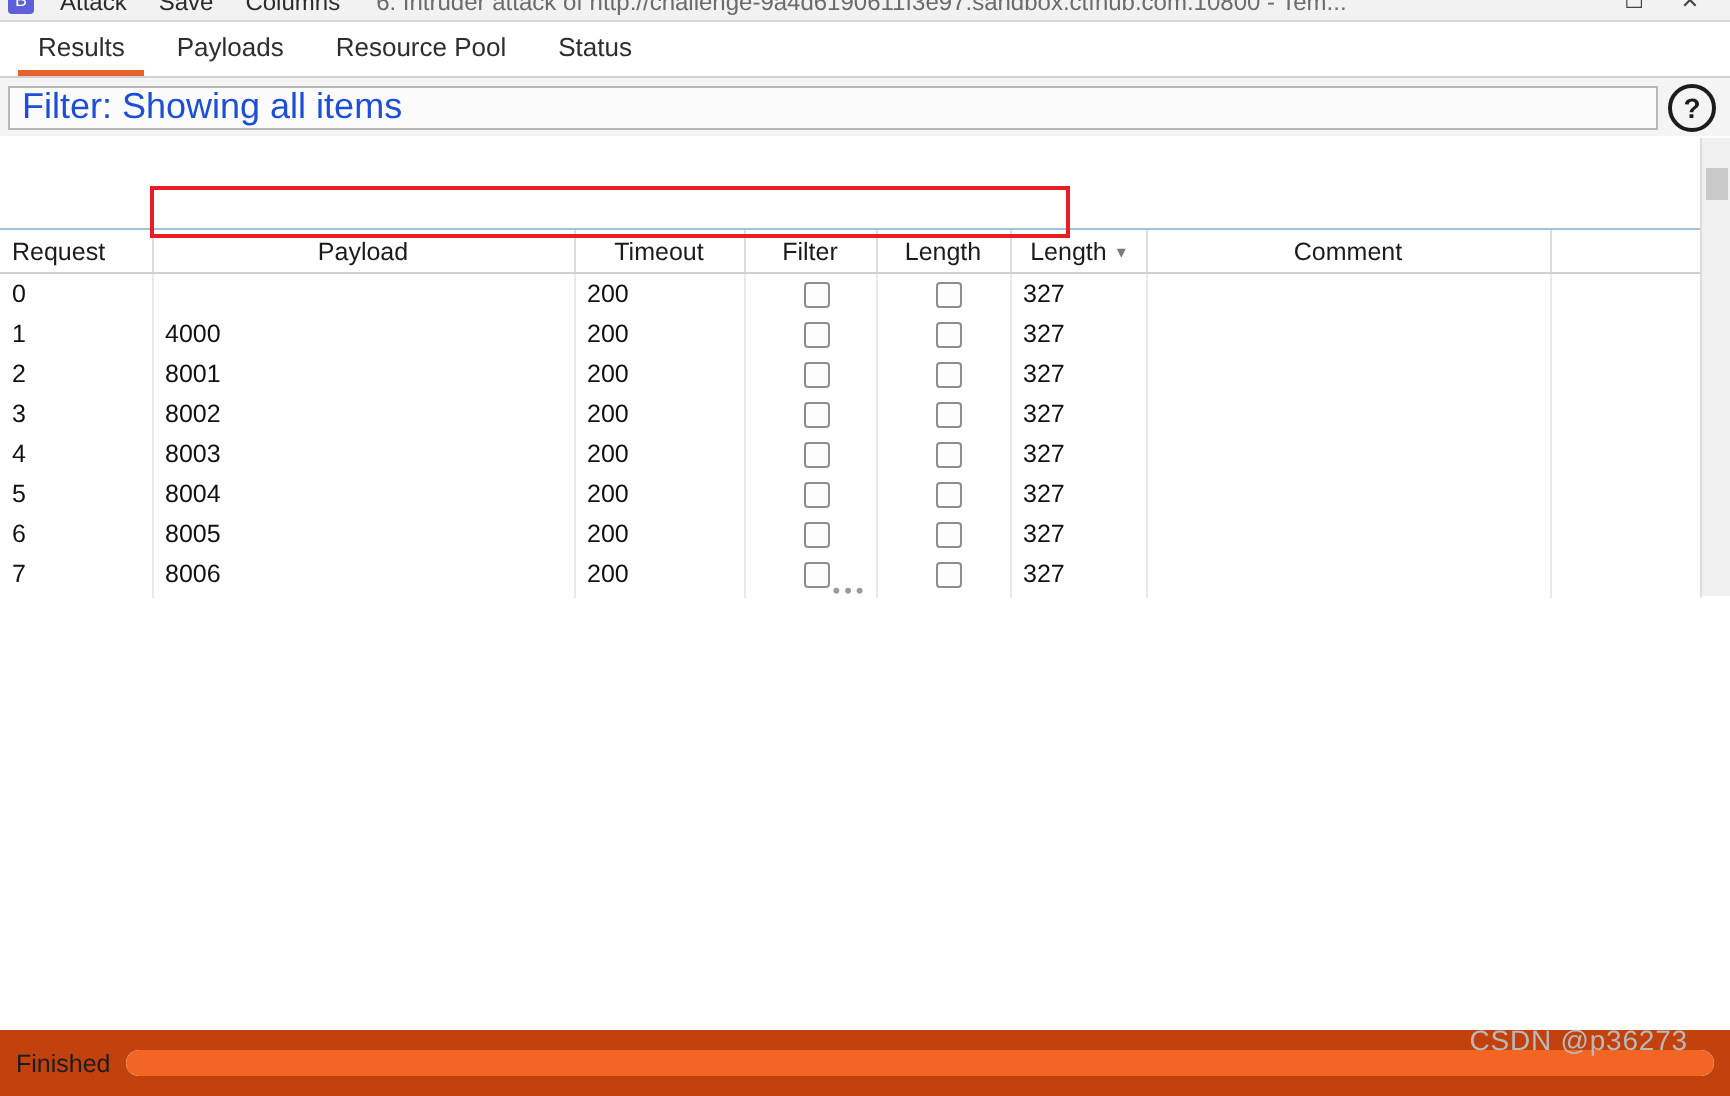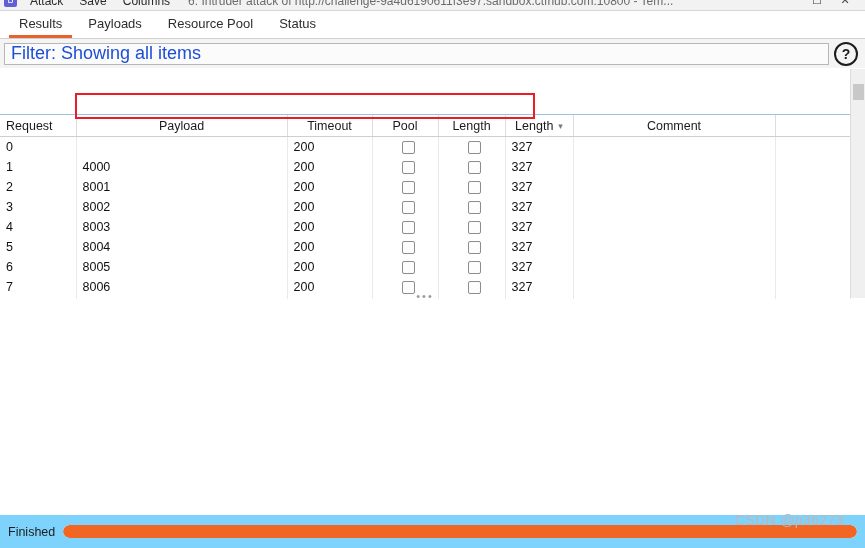--- a/index.html
+++ b/index.html
@@ -237,21 +237,21 @@
     left: 0; top: 299px;
     width: 865px; height: 216px;
     background: #ffffff;
   }
 
   
   .statusbar {
     position: absolute;
     left: 0; bottom: 0;
     width: 865px; height: 33px;
-    background: #7dd3fc;
+    background: #c2410c;
     display: flex;
     align-items: center;
     padding: 0 8px;
     box-sizing: border-box;
   }
   .status-text {
     font-size: 12.5px;
     color: #1d1d1d;
     flex: 0 0 auto;
     margin-right: 8px;
@@ -316,21 +316,21 @@
       <col style="width:67px">
       <col style="width:68px">
       <col style="width:202px">
       <col style="width:75px">
     </colgroup>
     <thead>
       <tr>
         <th class="left-al">Request</th>
         <th>Payload</th>
         <th>Timeout</th>
-        <th>Pool</th>
+        <th>Filter</th>
         <th>Length</th>
         <th><span>Length</span><span class="sort-chevron">▾</span></th>
         <th>Comment</th>
         <th></th>
       </tr>
     </thead>
     <tbody id="tbody">
         <tr>
           <td>0</td>
           <td></td>

